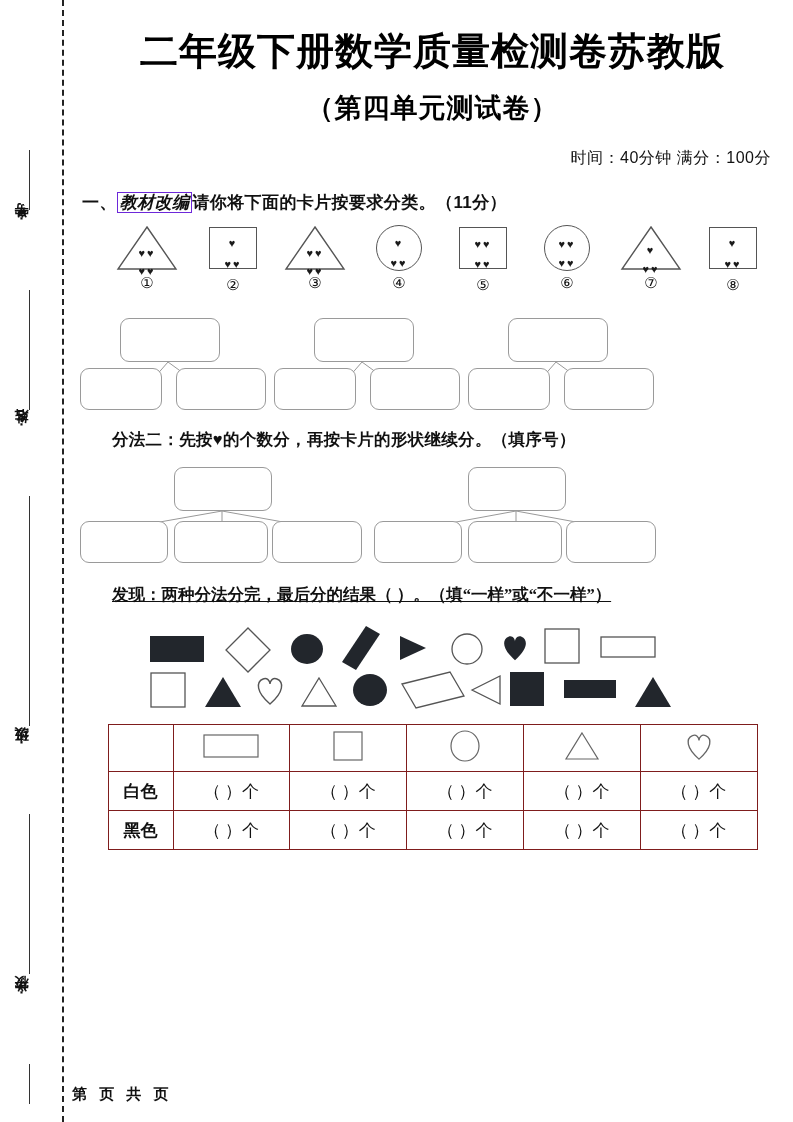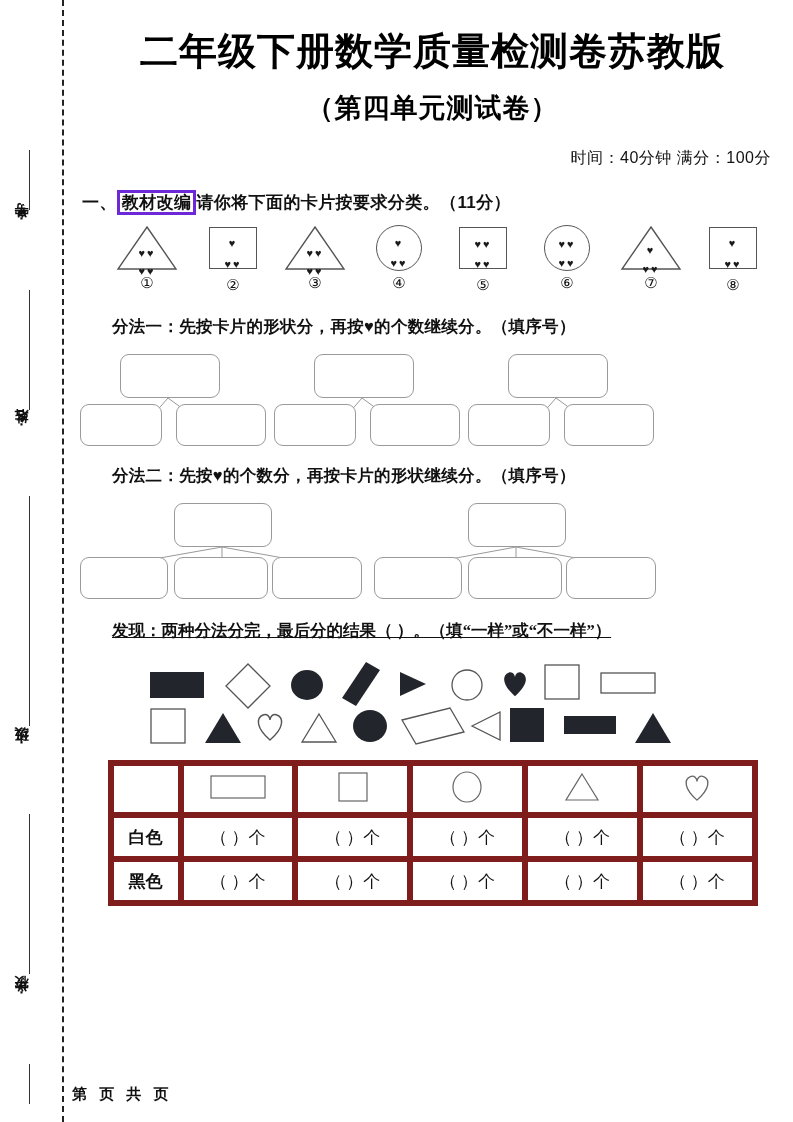--- a/index.html
+++ b/index.html
@@ -87,23 +87,24 @@
 
   
   .q-head {
     font-size:17px;
     font-weight:bold;
     font-family:"Liberation Sans", sans-serif;
     margin:16px 0 0 10px;
     letter-spacing:.4px;
   }
   .q-head .boxed {
-    border:3px solid #6d28d9;
+    border:1px solid #6d28d9;
     padding:0 2px;
     font-weight:bold;
+    font-style:italic;
   }
   .sub-line {
     font-size:16.5px;
     margin:14px 0 0 40px;
     letter-spacing:.3px;
     font-family:"Liberation Serif", serif;
     font-weight:600;
   }
 
   
@@ -148,21 +149,21 @@
   .collage { position:relative; margin:14px 0 0 0; height:92px; }
   .collage .it { position:absolute; }
 
   
   table.count {
     border-collapse:collapse;
     margin:8px auto 0 auto;
     width:650px;
     table-layout:fixed;
   }
-  table.count td { border:6px solid #7f1d1d; text-align:center; }
+  table.count td { border:1px solid #7f1d1d; text-align:center; }
   table.count td.rh {
     width:62px; font-size:19px; font-weight:bold;
     font-family:"Liberation Sans", sans-serif;
   }
   table.count tr.hdr td { height:44px; }
   table.count tr.data td { height:36px; font-size:17px; }
 
   .footer {
     position:absolute; left:0; right:0; bottom:18px;
     font-size:15px; font-weight:bold;
@@ -302,21 +303,20 @@
           <div class="hearts" style="padding-top:6px;">
             <div class="hrow"><span>♥</span></div>
             <div class="hrow" style="margin-top:5px;"><span>♥♥</span></div>
           </div>
         </div>
       </div>
       <div class="num">⑧</div>
     </div>
   </div>
 
-  <div class="sub-line">分法一：先按卡片的形状分，再按♥的个数继续分。（填序号）</div>
 
   <div class="tree-wrap" style="height:105px;">
     <svg width="700" height="105">
       <line x1="96" y1="52" x2="82" y2="68" stroke="#999" stroke-width="1"></line>
       <line x1="96" y1="52" x2="118" y2="68" stroke="#999" stroke-width="1"></line>
       <line x1="290" y1="52" x2="276" y2="68" stroke="#999" stroke-width="1"></line>
       <line x1="290" y1="52" x2="312" y2="68" stroke="#999" stroke-width="1"></line>
       <line x1="484" y1="52" x2="470" y2="68" stroke="#999" stroke-width="1"></line>
       <line x1="484" y1="52" x2="506" y2="68" stroke="#999" stroke-width="1"></line>
     </svg>

